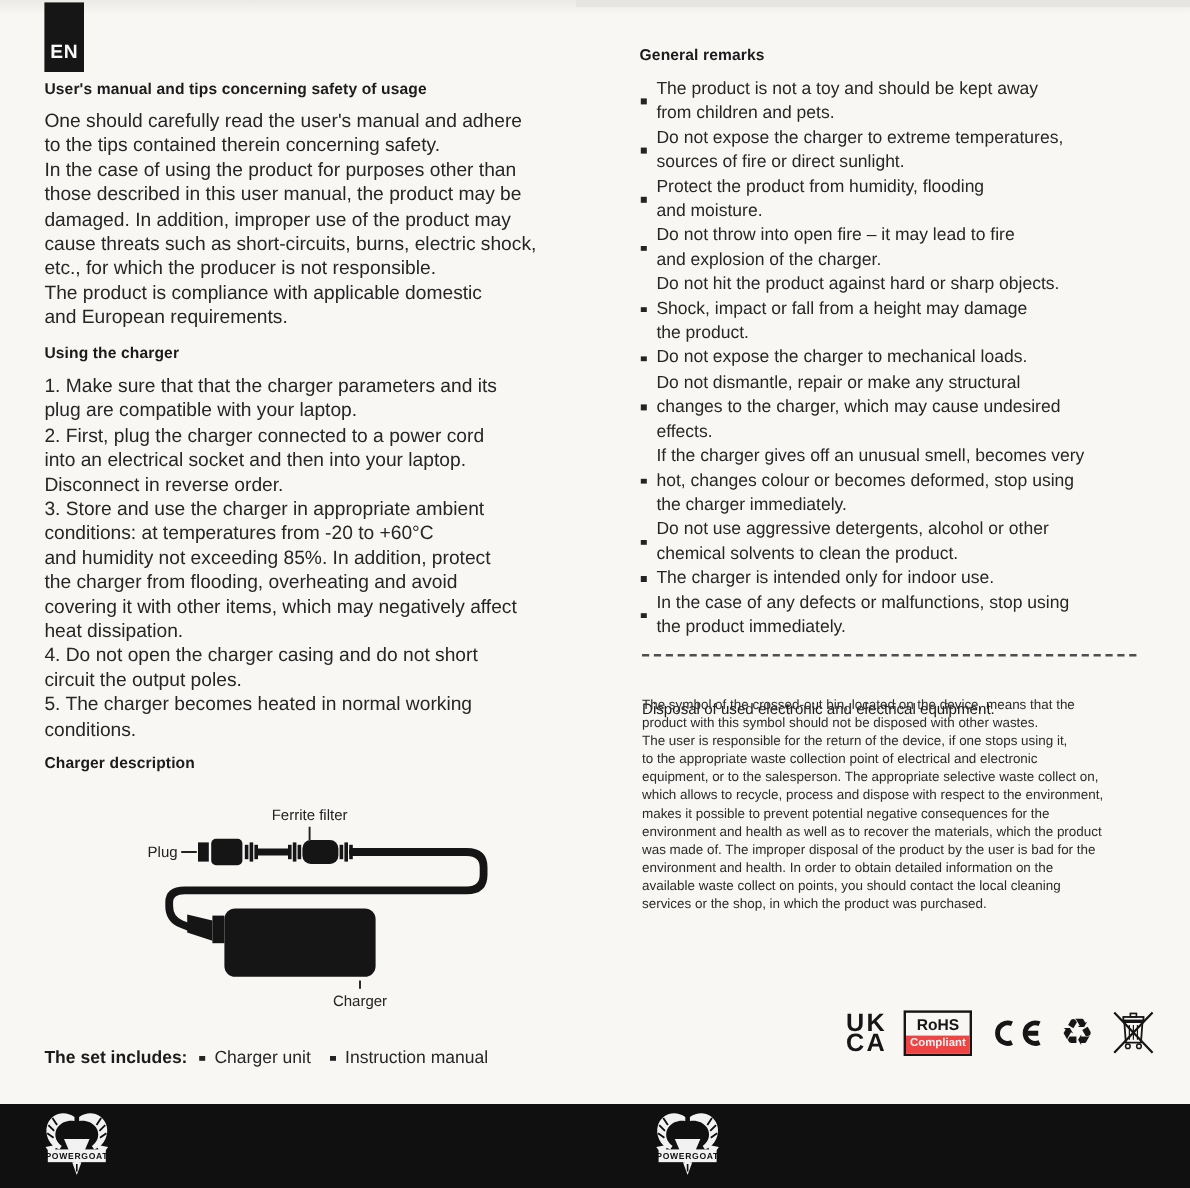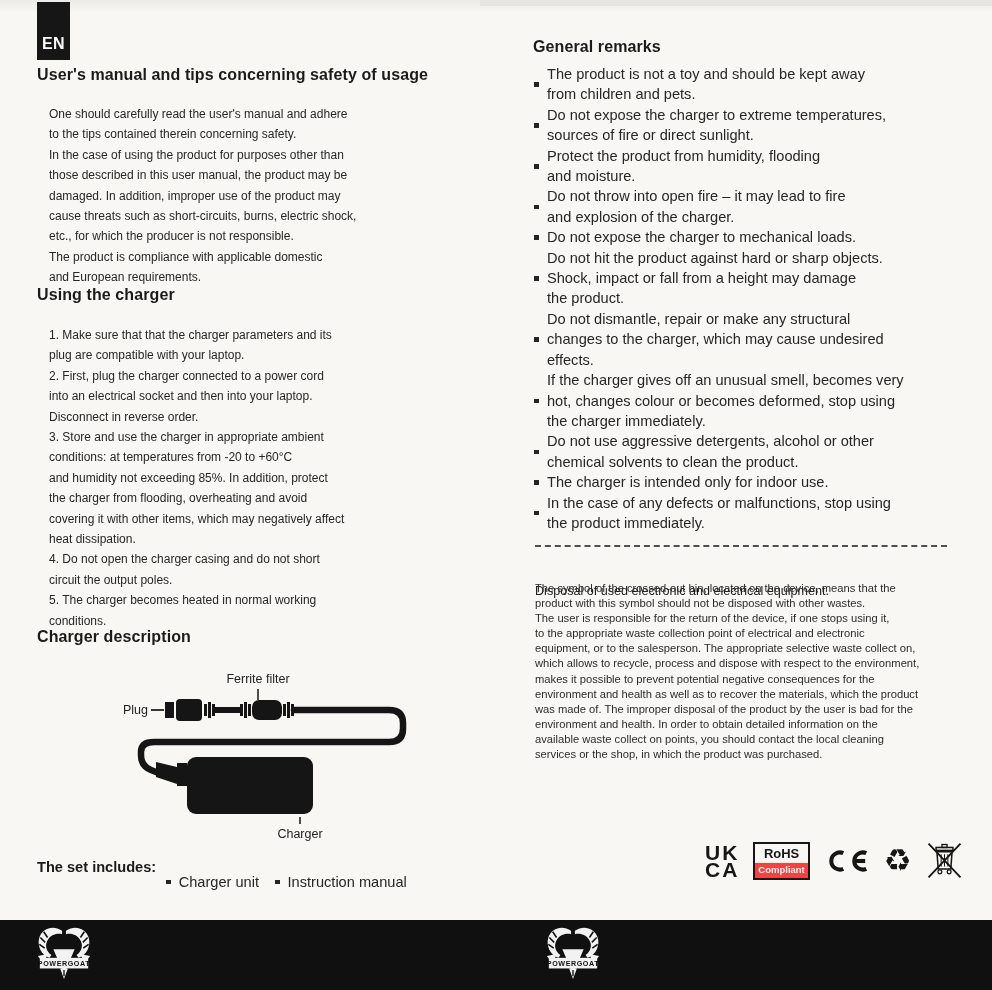--- a/index.html
+++ b/index.html
@@ -7,41 +7,41 @@
     position:relative;width:992px;height:990px;overflow:hidden;
     background:linear-gradient(180deg,#ebeae7 0%,#f8f7f4 1.2%,#f8f7f4 97%,#f2f1ee 100%);
     font-family:"Liberation Sans",sans-serif;color:#242424;
   }
   .scan-band{position:absolute;top:0;left:480px;width:512px;height:6px;background:#e7e5e1;}
   .en-badge{
     position:absolute;left:37px;top:2px;width:33px;height:58px;background:#161616;
     color:#fafafa;font-weight:700;font-size:16px;letter-spacing:.5px;
     display:flex;align-items:flex-end;justify-content:center;padding-bottom:7px;box-sizing:border-box;
   }
-  .h-section{position:absolute;margin:0;font-size:16px;font-weight:700;color:#1b1b1b;letter-spacing:.1px;}
+  .h-section{position:absolute;margin:0;font-size:13px;font-weight:700;color:#1b1b1b;letter-spacing:.1px;}
   .pre{white-space:pre-line;}
-  .body-text{position:absolute;margin:12px;font-size:12px;line-height:20.4px;color:#262626;width:452px;}
+  .body-text{position:absolute;margin:0;font-size:16px;line-height:20.4px;color:#262626;width:452px;}
   
   .bullets{position:absolute;left:533px;top:64px;width:424px;margin:0;padding:0;list-style:none;}
   .bullet-item{display:flex;align-items:center;}
   .bullet-marker{flex:0 0 14px;position:relative;height:20px;}
   .bullet-marker::before{content:"";position:absolute;left:1px;top:8px;width:4.5px;height:4.5px;background:#242424;}
   .bullet-text{font-size:14.6px;line-height:20.4px;color:#262626;}
   .dashed-sep{position:absolute;left:535px;top:545px;width:412px;border-top:2px dashed #4f4f4f;}
   .disposal-h{position:absolute;left:535px;top:584px;margin:0;font-size:12.6px;font-weight:400;color:#1b1b1b;}
   .disposal-p{position:absolute;left:535px;top:581px;margin:0;width:428px;font-size:11.2px;line-height:15.1px;color:#2b2b2b;}
   
   .marks{position:absolute;left:705px;top:840px;display:flex;align-items:center;gap:14px;}
   .ukca{font-weight:800;font-size:21px;line-height:17px;letter-spacing:2px;color:#161616;}
   .rohs{border:2.5px solid #161616;text-align:center;background:#f8f7f4;}
   .rohs-top{font-size:13px;font-weight:800;padding:0 5px;line-height:19px;color:#161616;}
   .rohs-bottom{background:#ef4444;color:#f2f2f2;font-size:9.5px;font-weight:700;line-height:12px;padding:1px 3px 2px;}
   .recycle{font-size:31px;line-height:1;color:#161616;}
   
-  .set-line{position:absolute;left:37px;top:859px;font-size:14.6px;display:flex;align-items:flex-start;gap:10px;}
+  .set-line{position:absolute;left:37px;top:859px;font-size:14.6px;display:flex;align-items:flex-end;gap:10px;}
   .set-label{font-weight:700;color:#1b1b1b;}
   .set-items{display:flex;gap:16px;margin-top:15px;}
   .set-item{display:flex;align-items:center;gap:8px;color:#262626;}
   .set-item::before{content:"";width:4.5px;height:4.5px;background:#242424;display:inline-block;}
   
   .footer-bar{position:absolute;left:0;top:920px;width:992px;height:70px;background:#101010;padding-left:32px;}
   .brand-logo{position:absolute;top:4px;}
   .brand-logo.first{left:33px;}
   .brand-logo.second{left:542px;}
   svg text{font-family:"Liberation Sans",sans-serif;}
@@ -156,27 +156,27 @@
       <span class="bullet-text pre">Protect the product from humidity, flooding
 and moisture.</span>
     </li>
       <li class="bullet-item">
       <span class="bullet-marker"></span>
       <span class="bullet-text pre">Do not throw into open fire – it may lead to fire
 and explosion of the charger.</span>
     </li>
       <li class="bullet-item">
       <span class="bullet-marker"></span>
-      <span class="bullet-text pre">Do not expose the charger to mechanical loads.</span>
-    </li>
-      <li class="bullet-item">
-      <span class="bullet-marker"></span>
       <span class="bullet-text pre">Do not hit the product against hard or sharp objects.
 Shock, impact or fall from a height may damage
 the product.</span>
+    </li>
+      <li class="bullet-item">
+      <span class="bullet-marker"></span>
+      <span class="bullet-text pre">Do not expose the charger to mechanical loads.</span>
     </li>
       <li class="bullet-item">
       <span class="bullet-marker"></span>
       <span class="bullet-text pre">Do not dismantle, repair or make any structural
 changes to the charger, which may cause undesired
 effects.</span>
     </li>
       <li class="bullet-item">
       <span class="bullet-marker"></span>
       <span class="bullet-text pre">If the charger gives off an unusual smell, becomes very

